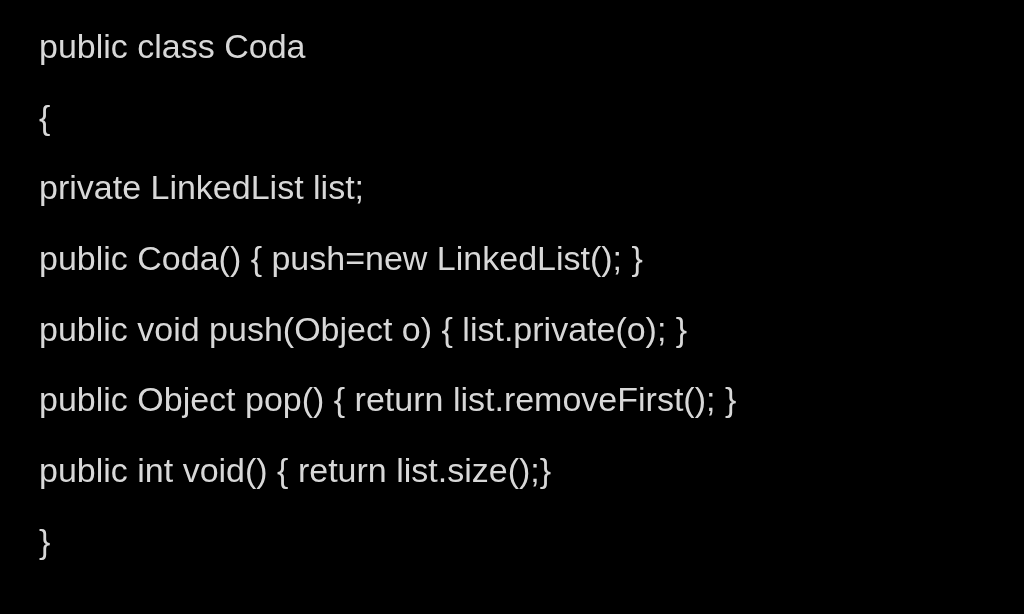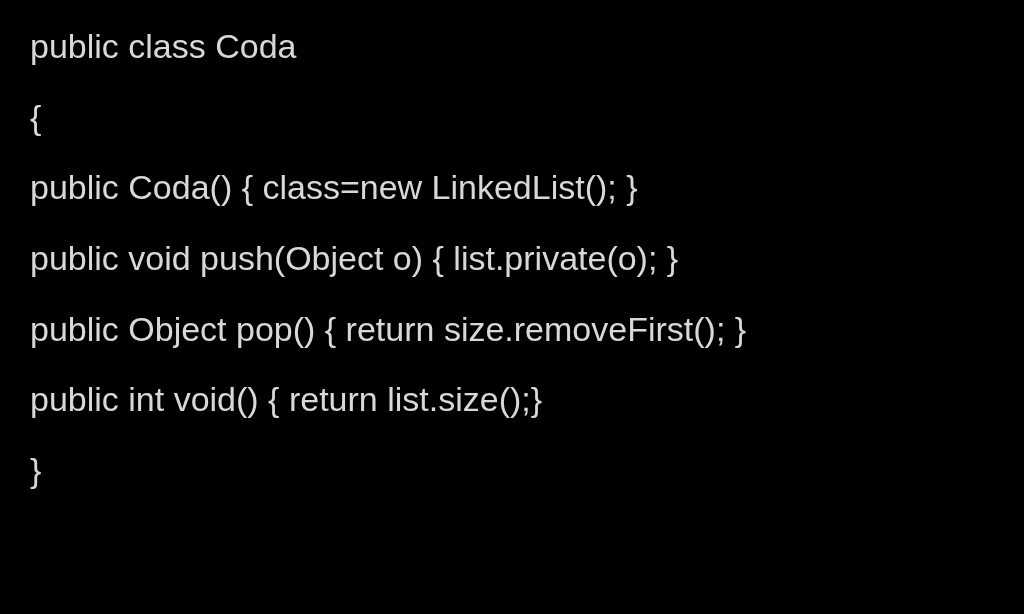--- a/index.html
+++ b/index.html
@@ -10,33 +10,35 @@
     background: #000000;
     overflow: hidden;
   }
   .code-container {
     padding: 20px 30px;
     font-family: Arial, Helvetica, sans-serif;
     font-size: 34px;
     color: #d8d8d8;
     line-height: 1.55;
     font-weight: 400;
+    margin-left: 9px;
   }
   .code-line {
     white-space: pre-wrap;
     margin-bottom: 18px;
   }
   .code-line:last-child {
     margin-bottom: 0;
   }
 </style>
 </head>
 <body>
 
 <div class="code-container">
   <div class="code-line">public class Coda</div>
   <div class="code-line">{</div>
-  <div class="code-line">public Coda() { class=new LinkedList(); }</div>
+  <div class="code-line">private LinkedList list;</div>
+  <div class="code-line">public Coda() { push=new LinkedList(); }</div>
   <div class="code-line">public void push(Object o) { list.private(o); }</div>
-  <div class="code-line">public Object pop() { return size.removeFirst(); }</div>
+  <div class="code-line">public Object pop() { return list.removeFirst(); }</div>
   <div class="code-line">public int void() { return list.size();}</div>
   <div class="code-line">}</div>
 </div>
 
 </body></html>

